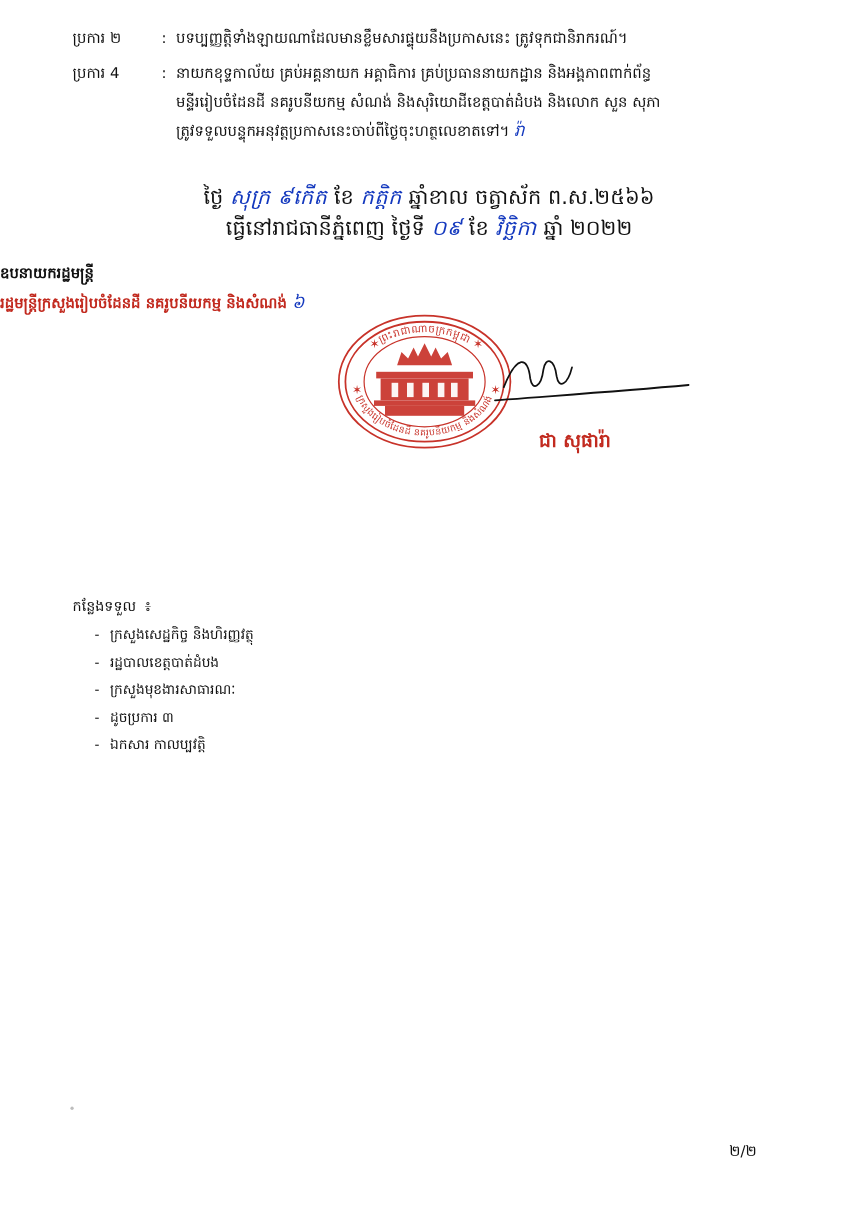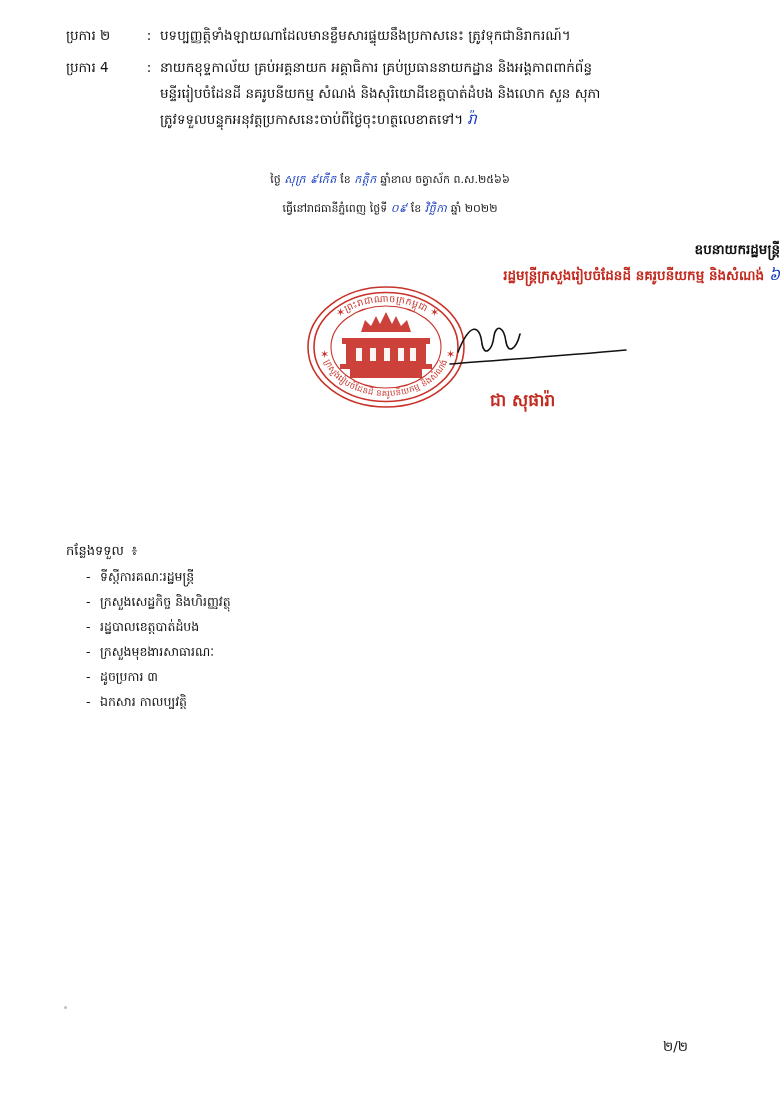--- a/index.html
+++ b/index.html
@@ -70,38 +70,38 @@
 
   
   .datelines {
     position: absolute;
     left: 0;
     top: 165px;
     width: 780px;
     text-align: center;
   }
   .dateline {
-    font-size: 11px;
+    font-size: 19px;
     line-height: 29px;
     white-space: nowrap;
   }
   .ink {
     color: #1338be;
     font-family: "DejaVu Serif", "Liberation Serif", serif;
     font-style: italic;
     letter-spacing: 0.5px;
   }
 
   
   .sigblock {
     position: absolute;
     left: 0;
     top: 236px;
     width: 780px;
-    text-align: right;
+    text-align: left;
   }
   .sig-title {
     font-size: 13.5px;
     line-height: 26px;
     font-weight: bold;
   }
   .sig-sub {
     font-size: 13.5px;
     line-height: 26px;
     font-weight: bold;
@@ -308,21 +308,20 @@
         </g>
       </svg>
     </div>
 
     <div class="signer-name">ជា សុផារ៉ា</div>
   </div>
 
   <div class="cc">
     <div class="cc-title">កន្លែងទទួល ៖</div>
     <ul class="cc-list">
-      <li class="cc-item"><span class="cc-dash">-</span><span>ទីស្តីការគណៈរដ្ឋមន្ត្រី</span></li>
       <li class="cc-item"><span class="cc-dash">-</span><span>ក្រសួងសេដ្ឋកិច្ច និងហិរញ្ញវត្ថុ</span></li>
       <li class="cc-item"><span class="cc-dash">-</span><span>រដ្ឋបាលខេត្តបាត់ដំបង</span></li>
       <li class="cc-item"><span class="cc-dash">-</span><span>ក្រសួងមុខងារសាធារណៈ</span></li>
       <li class="cc-item"><span class="cc-dash">-</span><span>ដូចប្រការ ៣</span></li>
       <li class="cc-item"><span class="cc-dash">-</span><span>ឯកសារ កាលប្បវត្តិ</span></li>
     </ul>
   </div>
 
   <div class="speck"></div>
 

